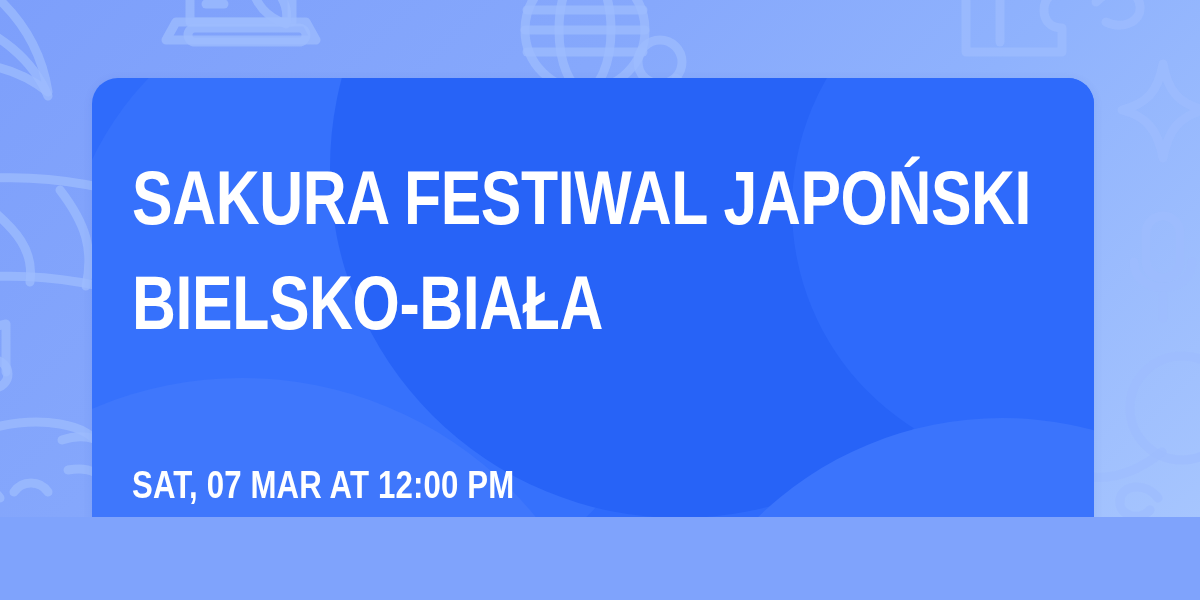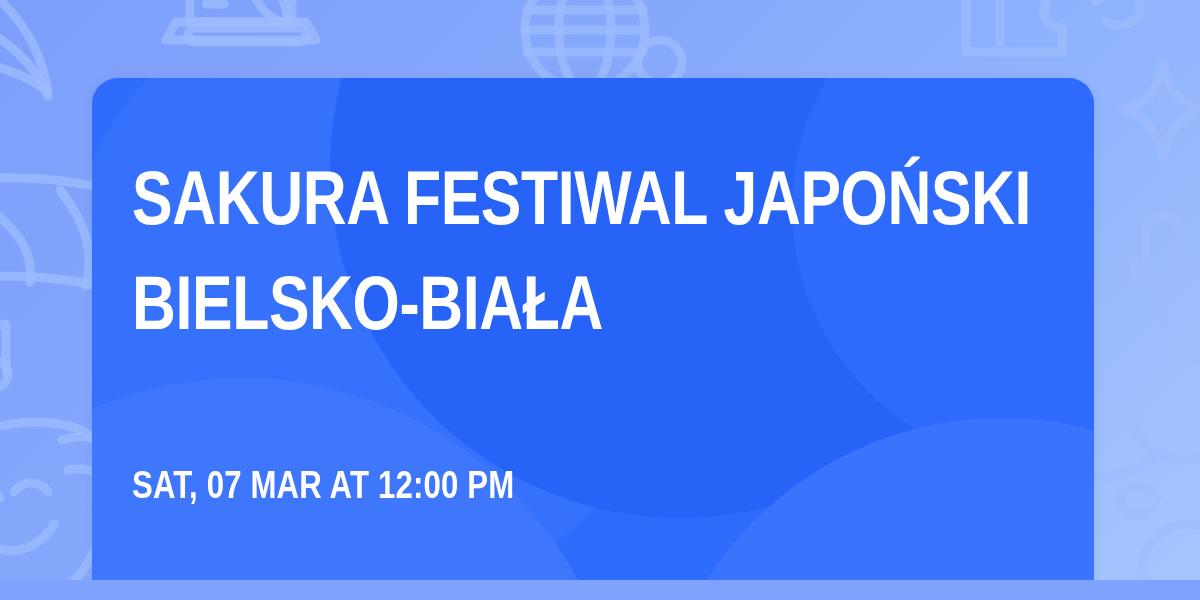--- a/index.html
+++ b/index.html
@@ -11,21 +11,21 @@
     width: 1200px;
     height: 600px;
     overflow: hidden;
     font-family: "Liberation Sans", sans-serif;
     background: #7fa3fc;
   }
 
   #stage {
     position: relative;
     width: 1200px;
-    height: 580px;
+    height: 517px;
     overflow: hidden;
     background: linear-gradient(135deg, #7d9ffb 0%, #86a8fc 38%, #8fb2fd 62%, #a6c5fe 100%);
   }
 
   
   .bg-pattern {
     position: absolute;
     inset: 0;
     width: 1200px;
     height: 600px;

